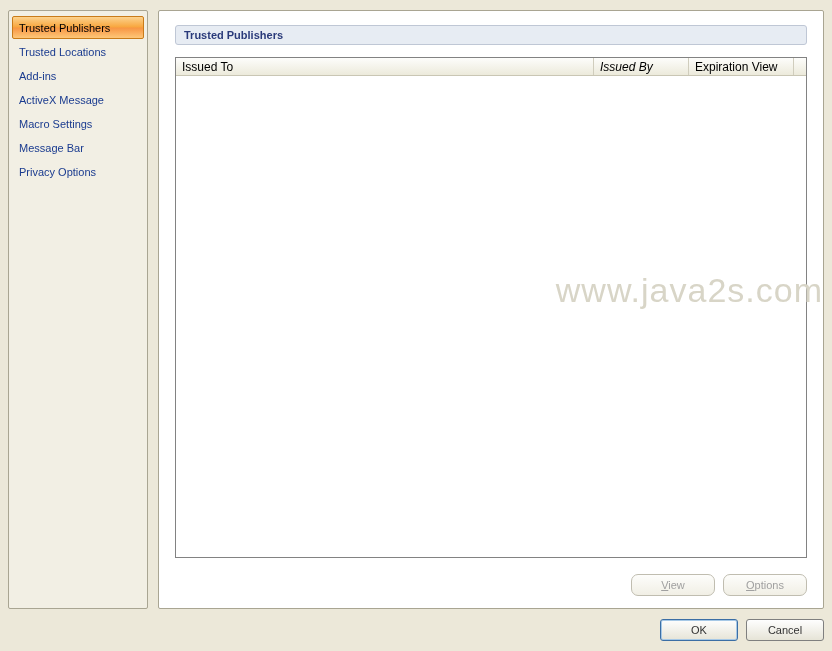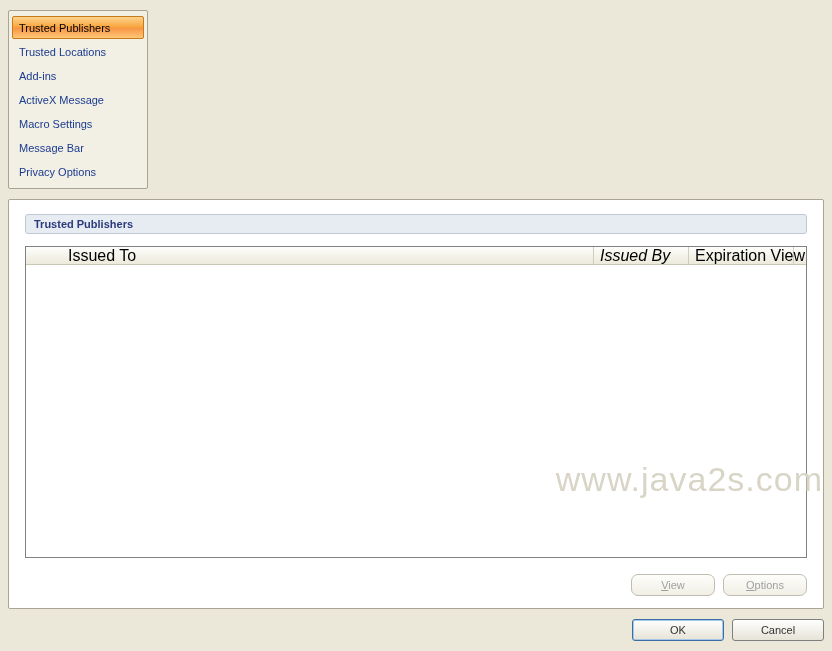--- a/index.html
+++ b/index.html
@@ -15,21 +15,20 @@
   .dialog {
     position: relative;
     width: 832px; height: 651px;
     background: #ece8d9;
   }
   .top-row {
     position: absolute;
     left: 8px; right: 8px; top: 10px; bottom: 42px;
     display: flex;
     gap: 10px;
-    flex-direction: column;
   }
   
   .sidebar {
     width: 140px;
     background: #f2efe4;
     border: 1px solid #a9a592;
     border-radius: 2px;
     padding: 4px 3px;
   }
   .side-item {
@@ -73,23 +72,22 @@
     background: #fff;
     display: flex;
     flex-direction: column;
     overflow: hidden;
   }
   .table-header {
     display: flex;
     height: 18px;
     background: linear-gradient(#fdfdfb, #eceadb);
     border-bottom: 1px solid #c9c6b4;
-    font-size: 16px;
+    font-size: 12px;
     color: #000;
-    padding-left: 36px;
   }
   .th {
     border-right: 1px solid #d0cdbd;
     padding: 2px 6px;
     line-height: 14px;
     white-space: nowrap;
   }
   .th.issued-to { flex: 1; }
   .th.issued-by { width: 95px; font-style: italic; }
   .th.exp-date  { width: 105px; }
@@ -109,21 +107,21 @@
     width: 84px;
   }
   
   .bottom-row {
     position: absolute;
     right: 8px; bottom: 10px;
     display: flex;
     gap: 8px;
   }
   .btn {
-    width: 92px;
+    width: 78px;
     height: 22px;
     border: 1px solid #7f7f7f;
     border-radius: 3px;
     background: linear-gradient(#fefefe, #e6e4d7);
     font-family: inherit;
     font-size: 11px;
     color: #333;
     cursor: pointer;
     padding: 0;
     line-height: 18px;

